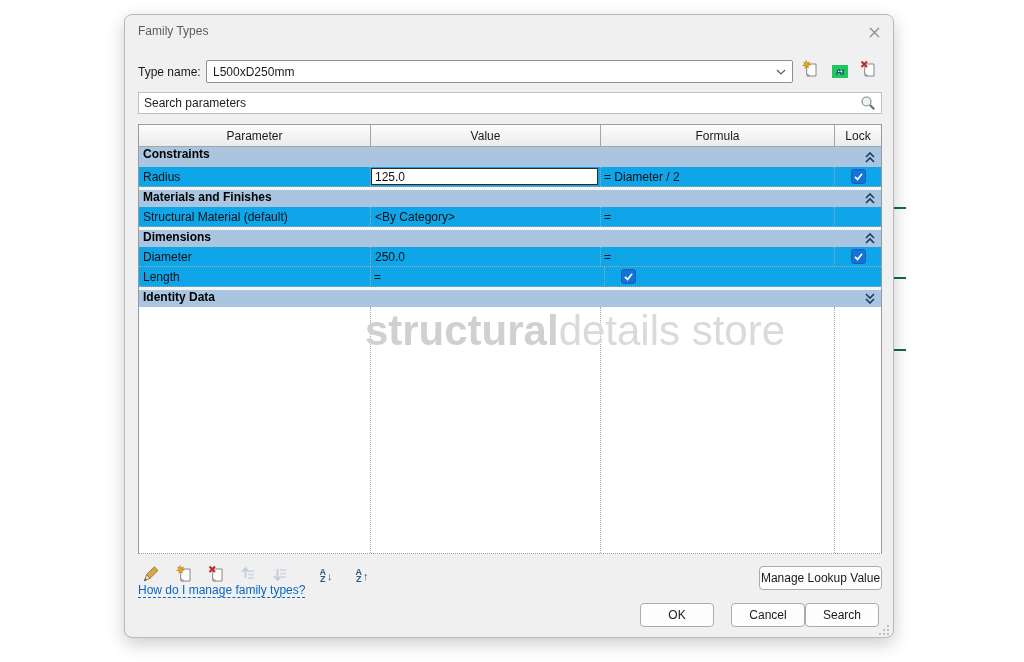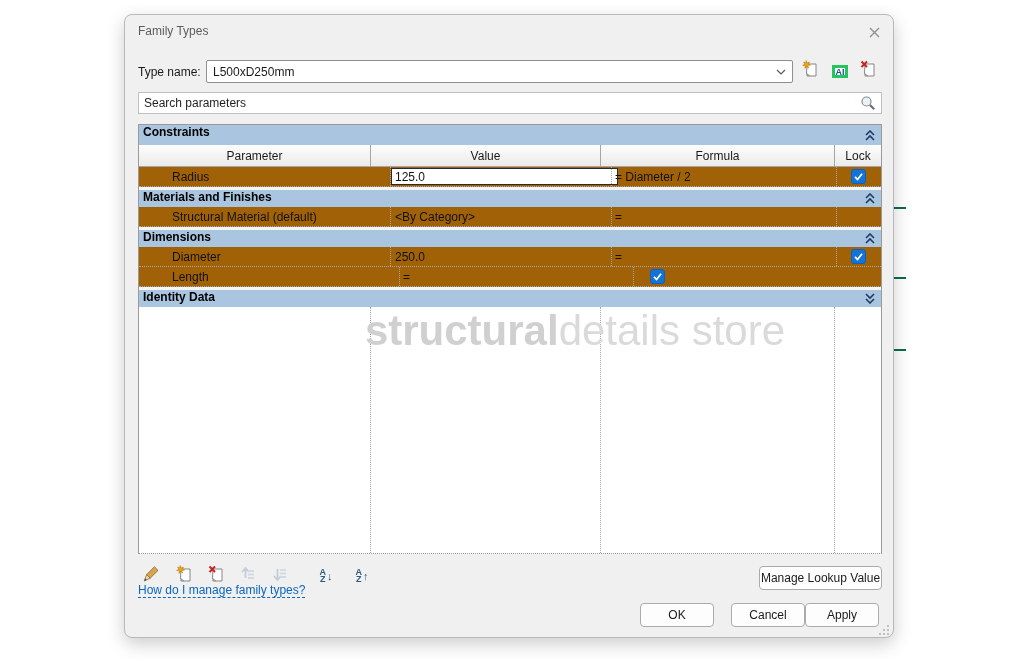--- a/index.html
+++ b/index.html
@@ -39,21 +39,21 @@
   .trow { display:flex; position:relative; flex:0 0 auto; }
   .cell { position:relative; font-size:12px; color:#111; display:flex; align-items:center; }
   .c1 { width:231px; } .c2 { width:230px; } .c3 { width:234px; } .c4 { width:47px; }
   .thead { height:22px; background:linear-gradient(#fdfdfd,#ebebeb); border-bottom:1px solid #a5a5a5; }
   .thead .cell { justify-content:center; color:#1a1a1a; }
   .thead .c2,.thead .c3,.thead .c4 { border-left:1px solid #a5a5a5; }
   .sect { height:20px; background:#A9C5DF; }
   .sect.gapped { border-top:3px solid #f5f5f5;gap:12px; }
   .sect-title { font-size:12px; font-weight:bold; color:#000; padding-left:4px; flex:1; }
   .sect-chevron { width:22px; display:flex; align-items:center; justify-content:center; }
-  .drow { height:20px; background:#a16207; border-bottom:1px dotted #a8a8a8;padding-left:29px; }
+  .drow { height:20px; background:#0ea5e9; border-bottom:1px dotted #a8a8a8; }
   .drow .c2,.drow .c3,.drow .c4 { border-left:1px dotted #a8a8a8; }
   .drow .c1 { padding-left:4px; }
   .drow .c2 { padding-left:4px; }
   .drow .c3 { padding-left:3px; }
   .drow .c4 { justify-content:center; }
   .val-input { position:absolute; left:0px; top:1px; width:227px; height:17px; border:1px solid #2b2b2b;
                background:#fff; font-family:"Liberation Sans",sans-serif; font-size:12px; color:#111; padding:0 0 0 3px; outline:none; }
   .checkbox { width:15px; height:15px; background:#1373D6; border:1px solid #0f62b5; border-radius:3px;
               display:flex; align-items:center; justify-content:center; }
   .filler { flex:1 1 auto; background:#fff; }
@@ -61,21 +61,21 @@
 
   
   .watermark { position:absolute; left:142px; top:292px; width:616px; text-align:center;
                font-size:42px; letter-spacing:0px; white-space:nowrap; pointer-events:none; }
   .wm-bold { font-weight:bold; color:#d0d0d0; }
   .wm-rest { font-weight:normal; color:#dadada; }
 
   
   .toolbar { position:absolute; left:13px; top:549px; height:24px; display:flex; align-items:center; }
   .tool { width:20px; height:22px; display:flex; align-items:center; justify-content:center; }
-  .ai-box { width:16px; height:13px; border:3px solid #22c55e; background:#fff; color:#1d4f93;
+  .ai-box { width:16px; height:13px; border:6px solid #22c55e; background:#fff; color:#1d4f93;
             font-size:9px; font-weight:bold; display:flex; align-items:center; justify-content:center; }
   .sort-ic { display:flex; align-items:center; gap:1px; }
   .sort-letters { display:flex; flex-direction:column; align-items:center; line-height:7px;
                   font-size:9px; font-weight:bold; color:#2E5A7E; }
   .sort-arrow { font-size:11px; color:#2E5A7E; line-height:11px; }
 
   .btn { position:absolute; height:24px; background:#fdfdfd; border:1px solid #ababab; border-radius:4px;
          font-size:12px; color:#1a1a1a; display:flex; align-items:center; justify-content:center; cursor:default; }
   .btn-manage { left:634px; top:551px; width:123px; }
   .btn-ok { left:515px; top:588px; width:74px; }
@@ -145,35 +145,35 @@
       <span class="search-ic">
         <svg width="16" height="16" viewBox="0 0 16 16">
           <circle cx="6.5" cy="6.5" r="4.5" fill="#E6F3F7" stroke="#8a8a8a" stroke-width="1.2"></circle>
           <line x1="10" y1="10" x2="14.2" y2="14.2" stroke="#6e6e6e" stroke-width="2.2"></line>
         </svg>
       </span>
     </div>
 
     <div class="ptable">
 
+      <div class="trow thead">
+        <div class="cell c1">Parameter</div>
+        <div class="cell c2">Value</div>
+        <div class="cell c3">Formula</div>
+        <div class="cell c4">Lock</div>
+      </div>
+
       <div class="trow sect">
         <span class="sect-title">Constraints</span>
         <span class="sect-chevron">
           <svg width="10" height="11" viewBox="0 0 10 11">
               <polyline points="1,5 5,1 9,5" stroke="#1C3B63" stroke-width="1.6" fill="none"></polyline>
               <polyline points="1,10 5,6 9,10" stroke="#1C3B63" stroke-width="1.6" fill="none"></polyline>
             </svg>
         </span>
-      </div>
-
-      <div class="trow thead">
-        <div class="cell c1">Parameter</div>
-        <div class="cell c2">Value</div>
-        <div class="cell c3">Formula</div>
-        <div class="cell c4">Lock</div>
       </div>
 
       <div class="trow drow">
         <div class="cell c1">Radius</div>
         <div class="cell c2">
           <input class="val-input" value="125.0" style="">
         </div>
         <div class="cell c3">= Diameter / 2</div>
         <div class="cell c4">
           <span class="checkbox">
@@ -325,21 +325,21 @@
         </span>
       </div>
     </div>
 
     <div class="btn btn-manage">Manage Lookup Value</div>
 
     <a class="help-link">How do I manage family types?</a>
 
     <div class="btn btn-ok">OK</div>
     <div class="btn btn-cancel">Cancel</div>
-    <div class="btn btn-apply">Apply</div>
+    <div class="btn btn-apply">Search</div>
 
     <div class="resize-grip">
       <svg width="12" height="12" viewBox="0 0 12 12">
         <circle cx="10" cy="2" r="1" fill="#b0b0b0"></circle>
         <circle cx="6" cy="6" r="1" fill="#b0b0b0"></circle>
           <circle cx="10" cy="6" r="1" fill="#b0b0b0"></circle>
         <circle cx="2" cy="10" r="1" fill="#b0b0b0"></circle>
           <circle cx="6" cy="10" r="1" fill="#b0b0b0"></circle>
           <circle cx="10" cy="10" r="1" fill="#b0b0b0"></circle>
       </svg>

